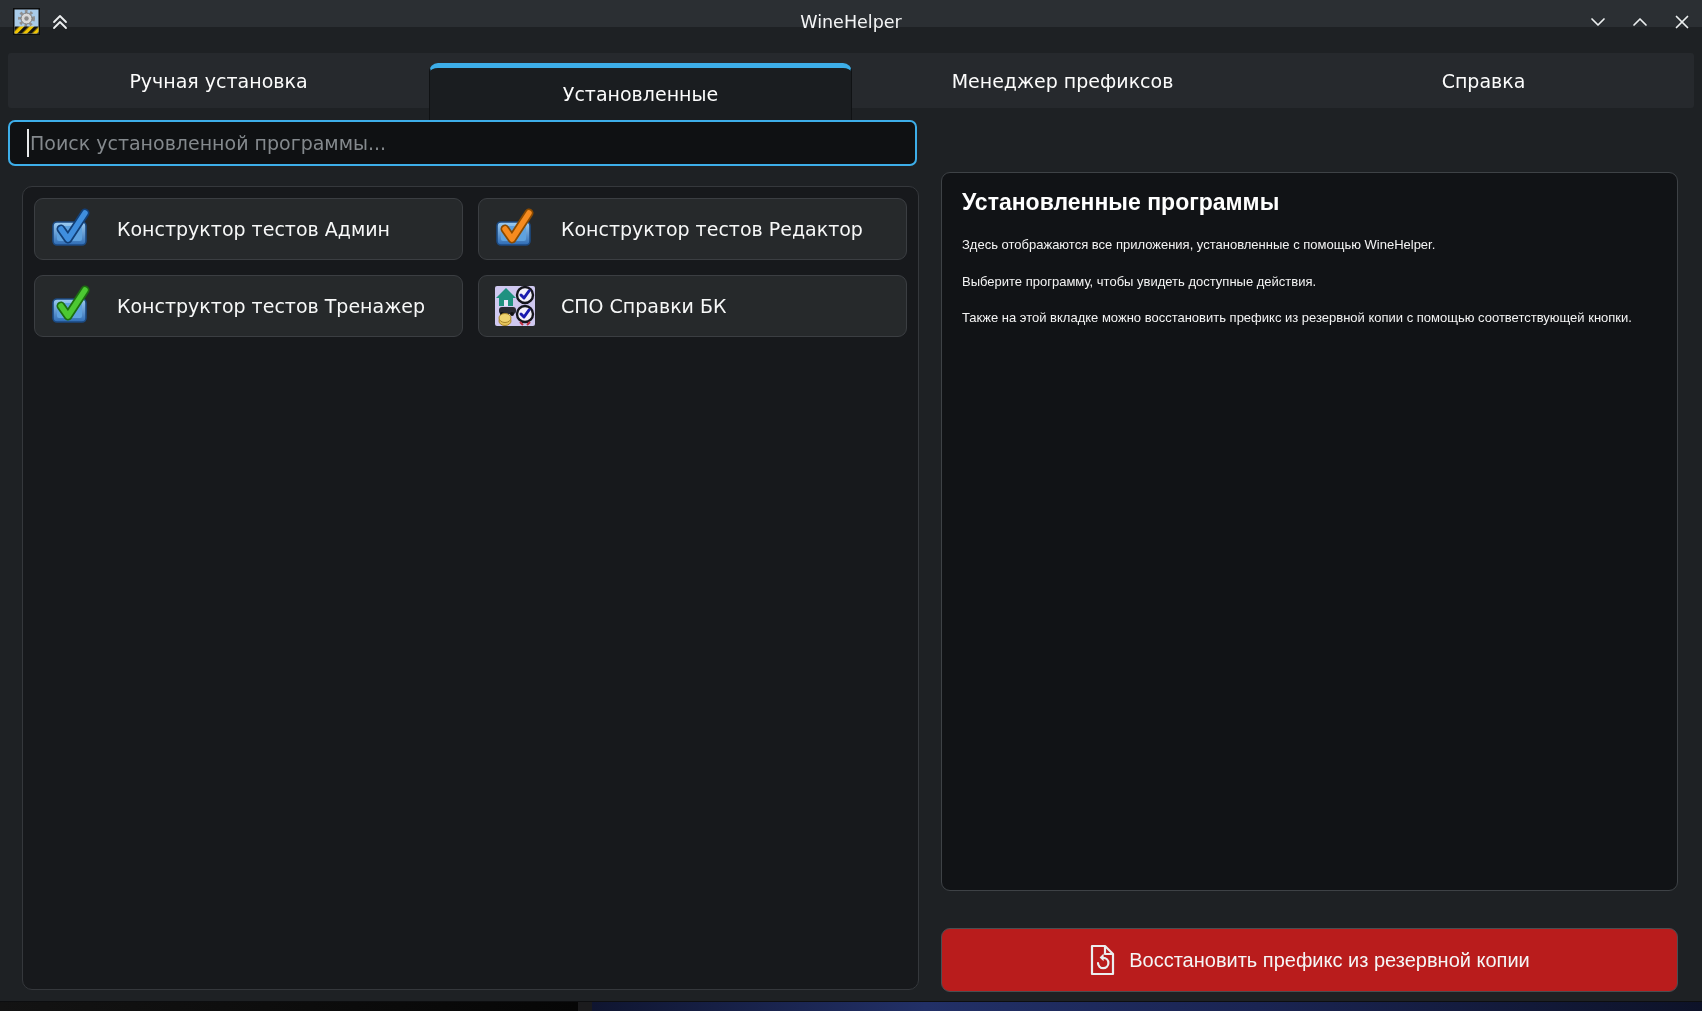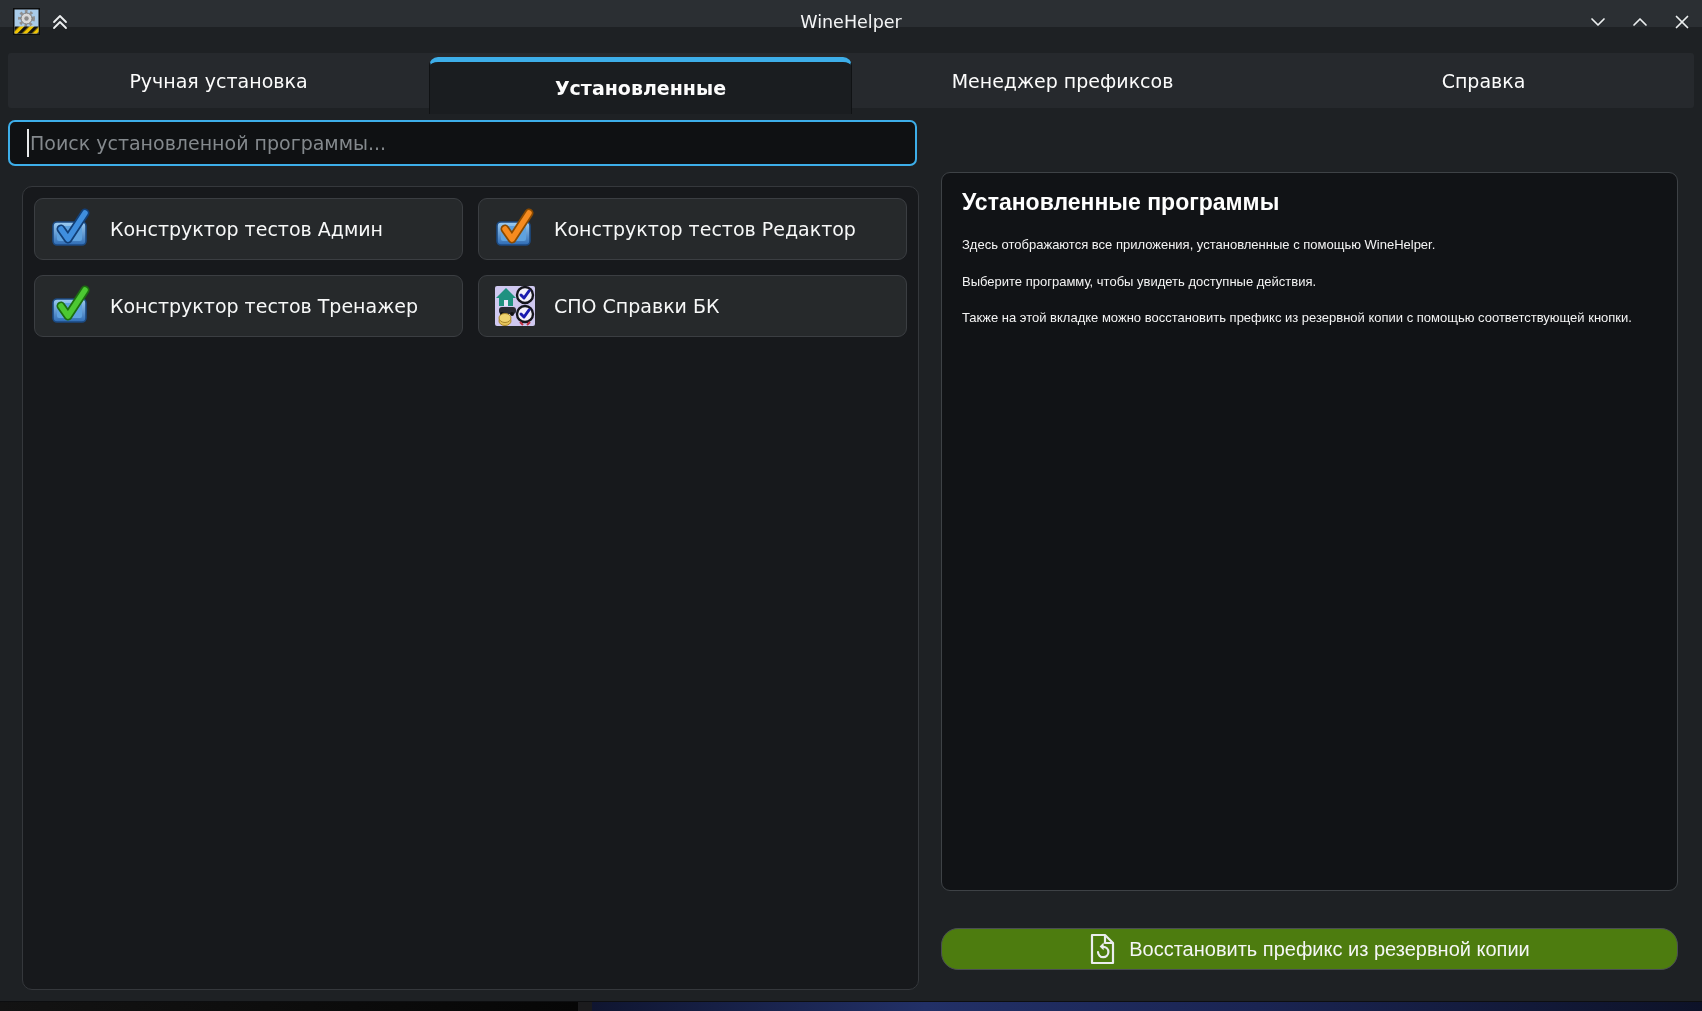--- a/index.html
+++ b/index.html
@@ -26,50 +26,50 @@
                   display: flex; align-items: center; gap: 18px; }
   .win-btn { width: 24px; height: 24px; display: flex; align-items: center; justify-content: center; }
 
   
   .tabbar { position: absolute; left: 8px; top: 53px; width: 1686px; height: 55px;
             background: #26292d; border-radius: 3px; display: flex; }
   .tab { flex: 1 1 0; display: flex; align-items: center; justify-content: center;
          font-size: 19px; color: #fcfcfc; position: relative; }
   .tab.active { background: #1a1d20; border: 1px solid #101214; border-bottom: none;
                 border-top: 5px solid #3daee9; border-radius: 9px 9px 0 0;
-                margin-top: 4px; height: 57px; z-index: 2; font-weight: bold; }
+                margin-top: 10px; height: 57px; z-index: 2; }
 
   
   .search-wrap { position: absolute; left: 8px; top: 120px; width: 909px; height: 46px; }
   .search-input { width: 100%; height: 100%; background: #0f1113; border: 2px solid #3daee9;
                   border-radius: 7px; color: #fcfcfc; font-size: 19px; padding: 0 16px 0 20px;
                   font-family: "DejaVu Sans", sans-serif; outline: none; }
   .search-input::placeholder { color: #84898d; opacity: 1; }
   .caret { position: absolute; left: 19px; top: 9px; width: 2px; height: 28px; background: #e8eaeb; }
 
   
   .left-panel { position: absolute; left: 22px; top: 186px; width: 897px; height: 804px;
                 background: #17191c; border: 1px solid #35383c; border-radius: 10px;
                 padding: 11px; display: grid; grid-template-columns: 1fr 1fr;
                 gap: 15px; align-content: start; }
   .prog-btn { height: 62px; background: #26292b; border: 1px solid #3b3e42; border-radius: 9px;
-              display: flex; align-items: center; padding-left: 14px; gap: 17px; cursor: default; }
+              display: flex; align-items: center; padding-left: 14px; gap: 24px; cursor: default; }
   .prog-btn .p-icon { width: 44px; height: 44px; flex: 0 0 44px; }
   .prog-label { font-size: 19px; color: #f7f8f8; white-space: nowrap; }
 
   
   .right-panel { position: absolute; left: 941px; top: 172px; width: 737px; height: 719px;
                  background: #111316; border: 1px solid #3e4246; border-radius: 9px;
                  padding: 16px 20px; font-family: "Liberation Sans", sans-serif; }
   .info-title { font-size: 23px; font-weight: bold; color: #ffffff; margin-bottom: 20px; }
   .info-para { font-size: 13px; line-height: 1.35; color: #f4f4f4; margin-bottom: 19px; }
 
   
-  .restore-btn { position: absolute; left: 941px; top: 928px; width: 737px; height: 42px;
-                 background: #4d7c0f; border: 1px solid #4a4e52; border-radius: 17px;
+  .restore-btn { position: absolute; left: 941px; top: 928px; width: 737px; height: 64px;
+                 background: #b91c1c; border: 1px solid #4a4e52; border-radius: 9px;
                  display: flex; align-items: center; justify-content: center; gap: 14px;
                  font-size: 20px; color: #f5f6f6; font-family: "Liberation Sans", sans-serif;
                  cursor: default; }
 
   
   .footer-strip { position: absolute; left: 0; bottom: 0; width: 1702px; height: 9px; display: flex; }
   .footer-left { width: 578px; height: 100%; background: linear-gradient(90deg, #131313, #060606); }
   .footer-sep { width: 14px; height: 100%; background: #1b1b1d; }
   .footer-right { flex: 1; height: 100%;
                   background: linear-gradient(90deg, #0f1530, #223067 30%, #1a2452 60%, #0d1228); }

